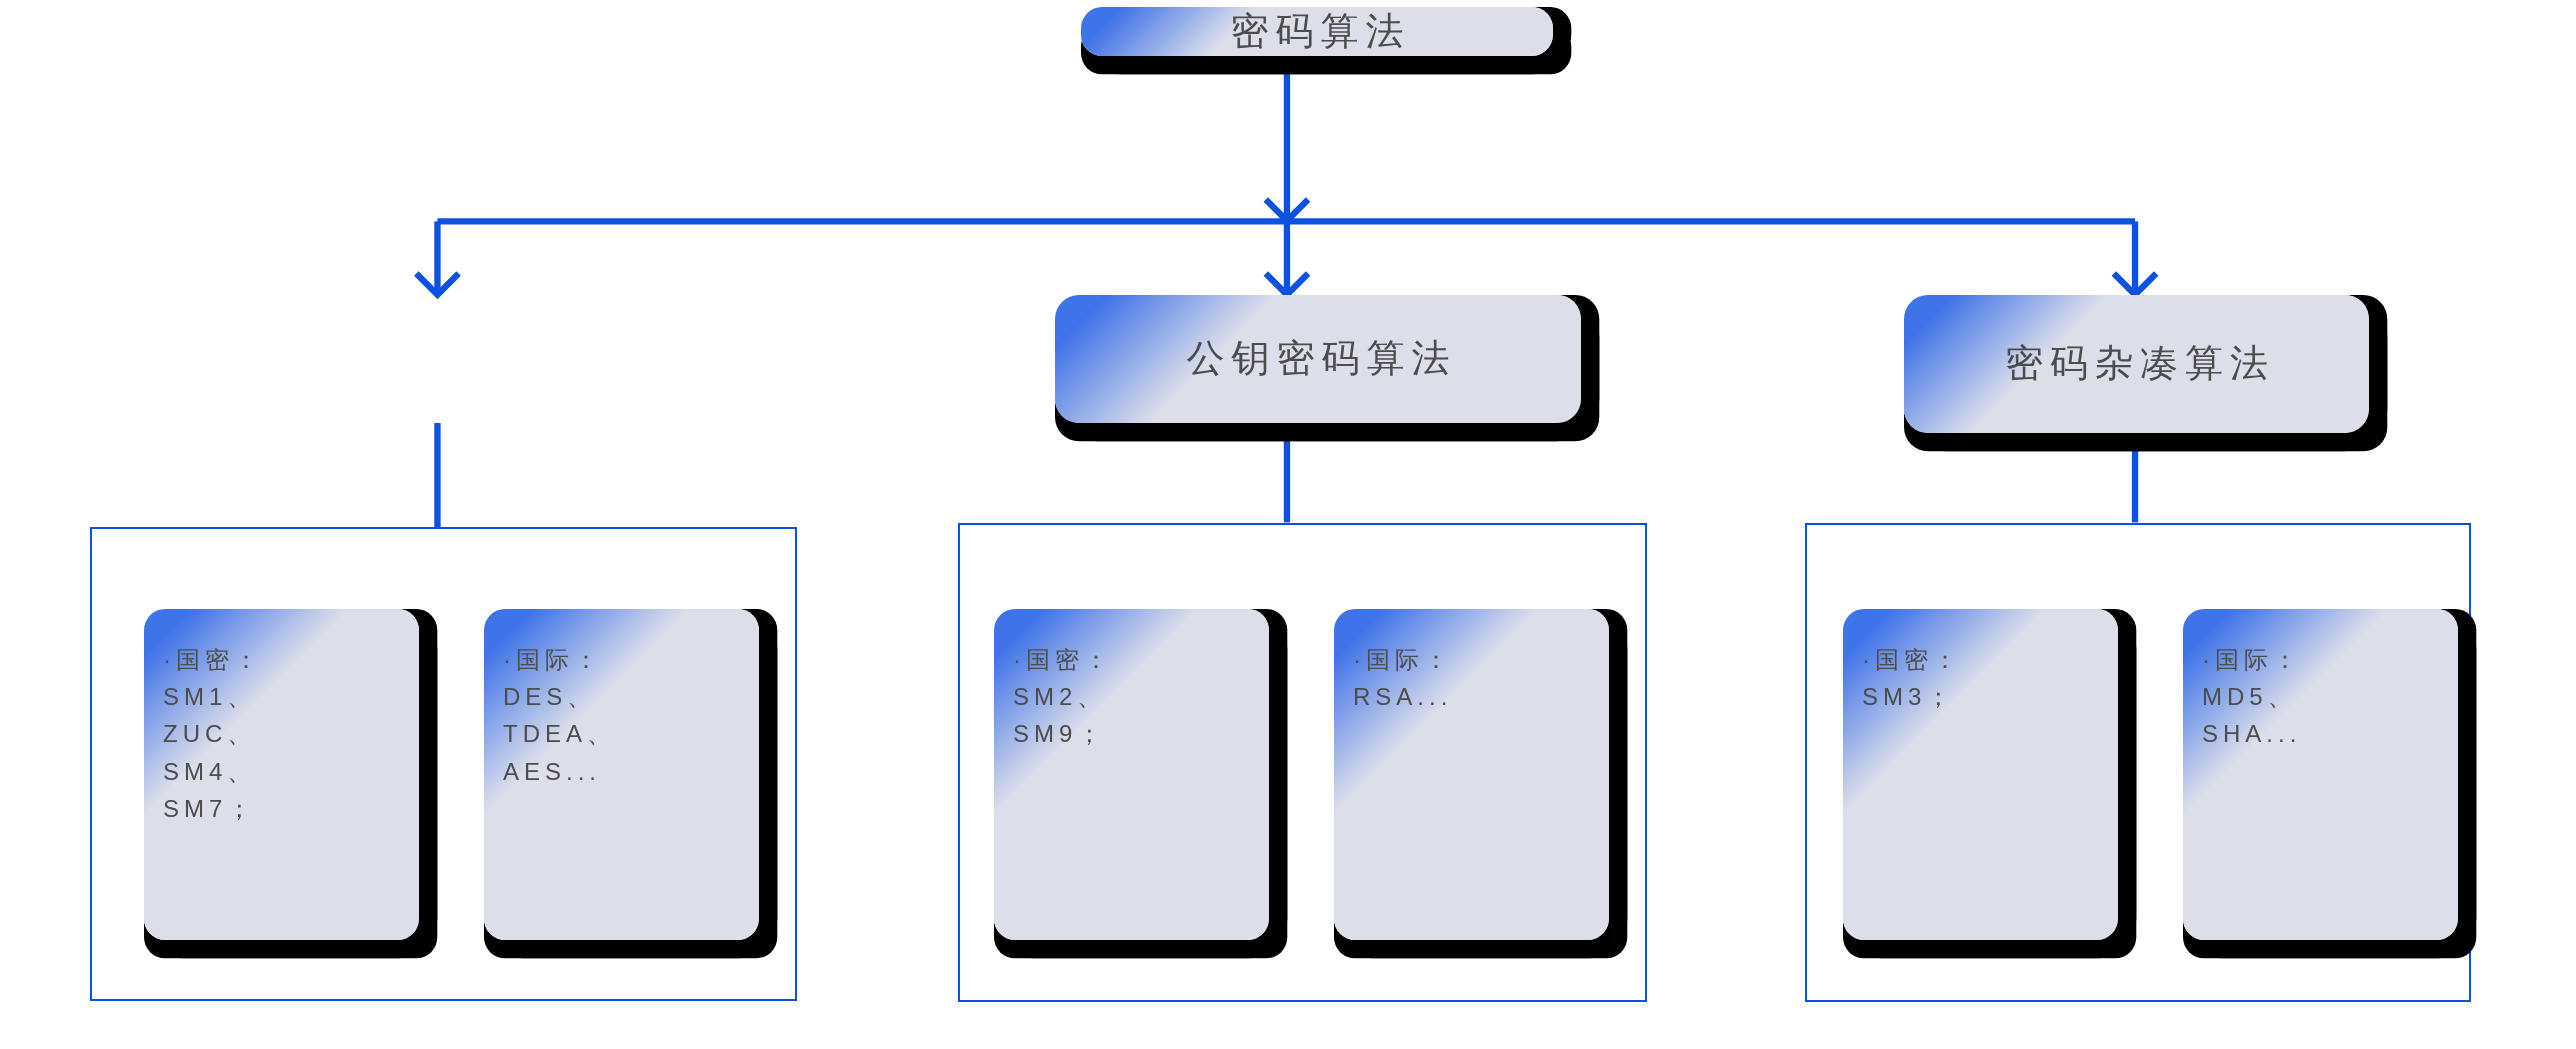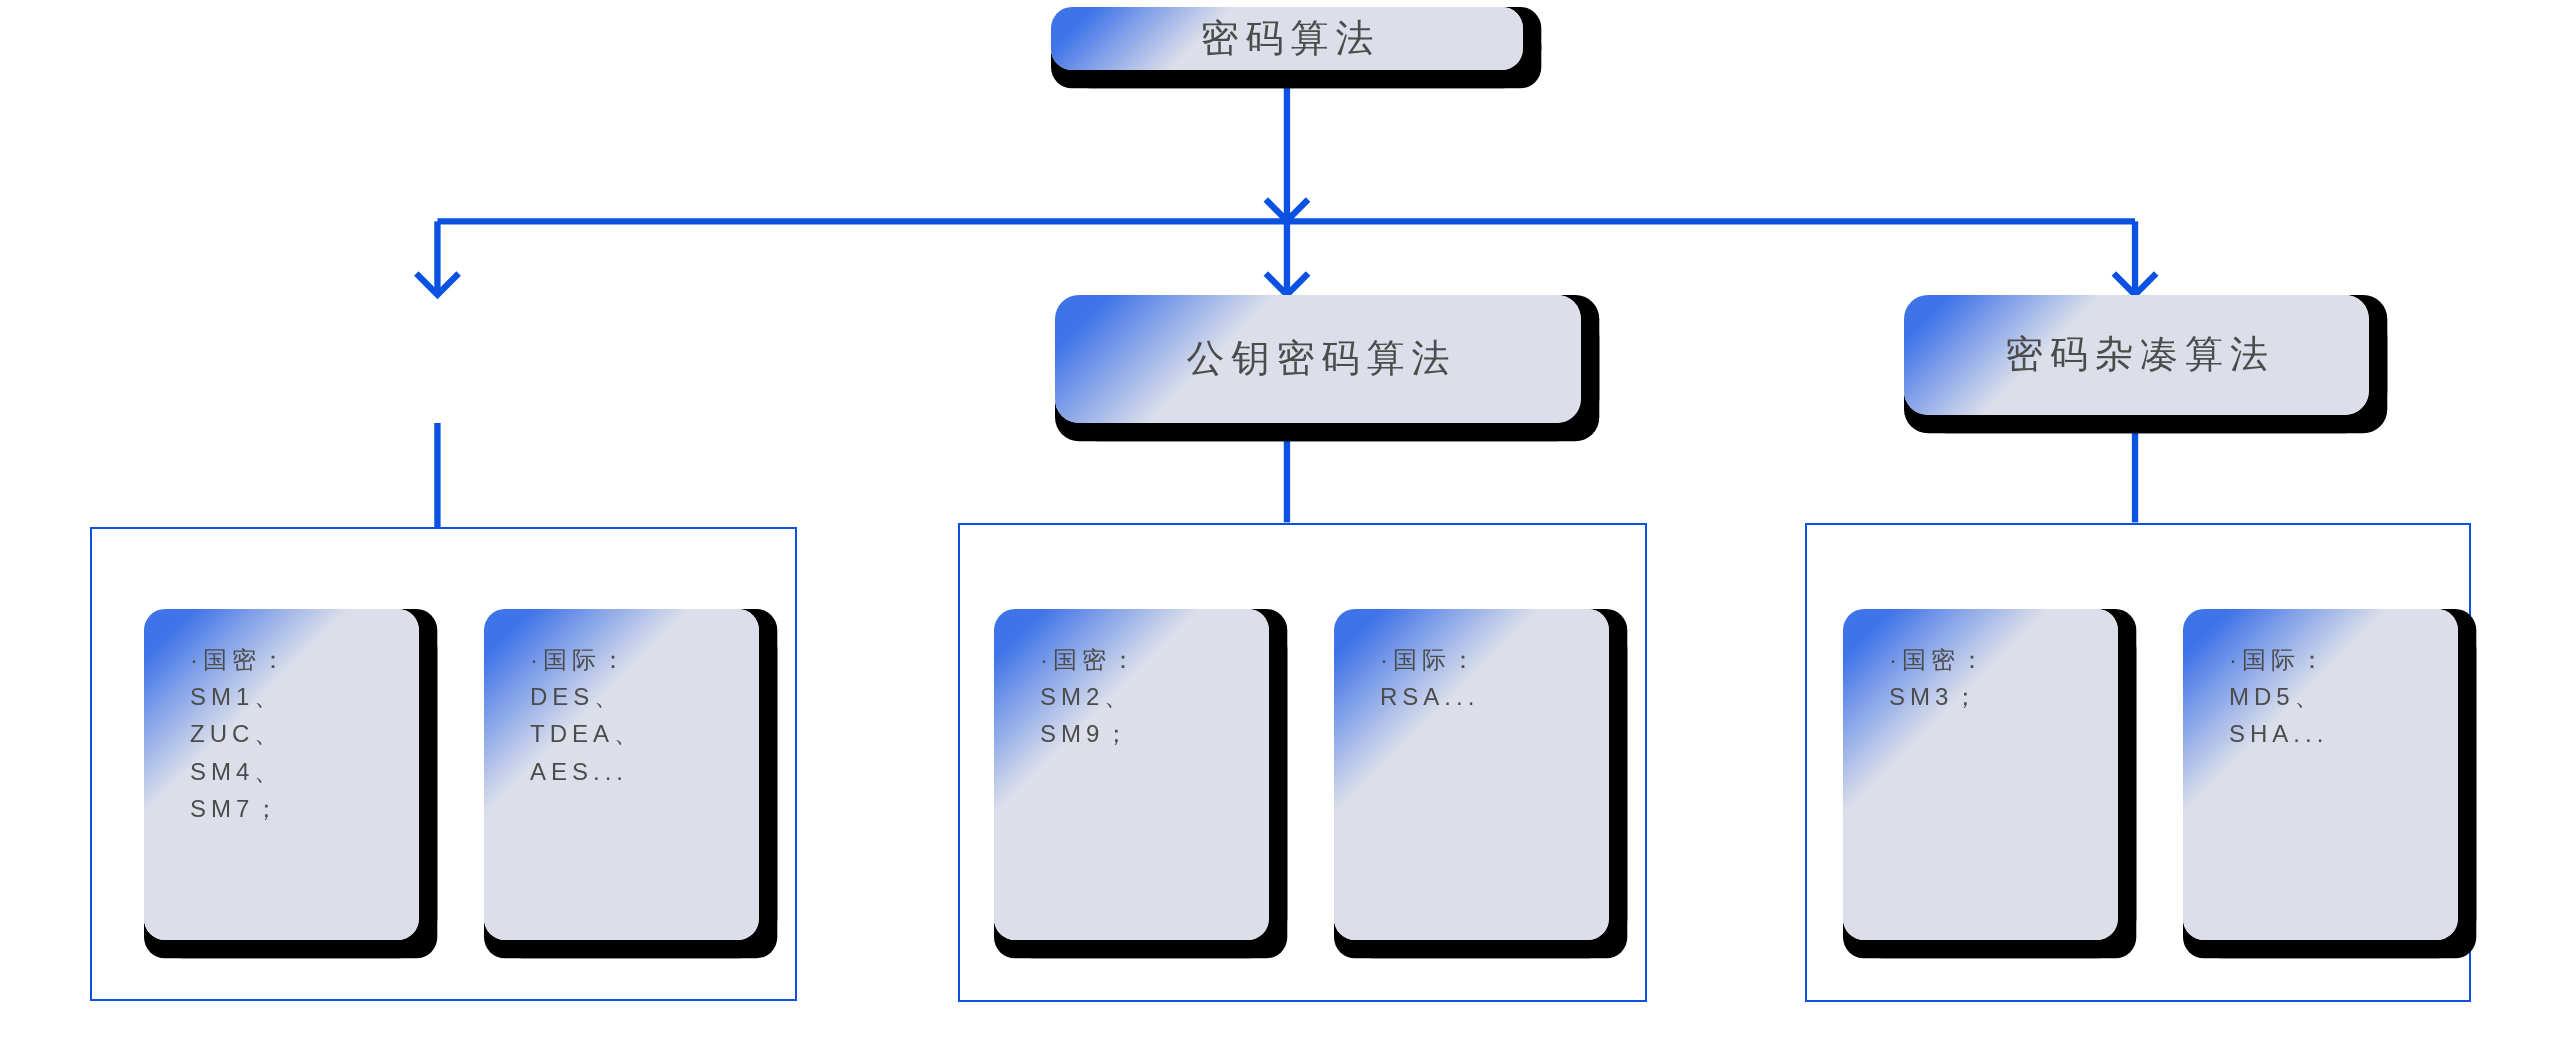--- a/index.html
+++ b/index.html
@@ -69,21 +69,21 @@
     border-radius: 21px;
     align-items: flex-start;
     justify-content: flex-start;
   }
   .leaf .leaf-text {
     font-size: 24px;
     letter-spacing: 5px;
     line-height: 1.55;
     white-space: pre;
     color: #4c4c4c;
-    padding: 32px 0 0 46px;
+    padding: 32px 0 0 19px;
   }
 
   
   .group-box {
     position: absolute;
     box-sizing: border-box;
     border: 2.1px solid #0b52e3;
     background: transparent;
     z-index: 1;
   }
@@ -116,32 +116,32 @@
       <polyline points="590,388 620,418 650,388"></polyline>
       <polyline points="1795,388 1825,418 1855,388"></polyline>
       <polyline points="2998,388 3028,418 3058,388"></polyline>
     </g>
   </svg>
 
   <div class="group-box" style="left:90px; top:527px; width:707px; height:474px;"></div>
   <div class="group-box" style="left:958px; top:523px; width:689px; height:479px;"></div>
   <div class="group-box" style="left:1805px; top:523px; width:666px; height:479px;"></div>
 
-  <div class="card node node-root" style="left:1051px; top:7px; width:472px; height:63px;
+  <div class="card node node-root" style="left:1081px; top:7px; width:472px; height:49px;
               --accent:#3f73e8; --fill:#dcdfea;">
     <span class="node-label">密码算法</span>
   </div>
 
 
   <div class="card node" style="left:1055px; top:295px; width:526px; height:128px;
               --accent:#3f73e8; --fill:#dcdfea;">
     <span class="node-label">公钥密码算法</span>
   </div>
 
-  <div class="card node" style="left:1904px; top:295px; width:465px; height:120px;
+  <div class="card node" style="left:1904px; top:295px; width:465px; height:138px;
               --accent:#3f73e8; --fill:#dcdfea;">
     <span class="node-label">密码杂凑算法</span>
   </div>
 
   <div class="card leaf" style="left:144px; top:609px; width:275px; height:331px;
               --accent:#3f73e8; --fill:#dcdfea;">
     <span class="leaf-text">·国密：
 SM1、
 ZUC、
 SM4、

